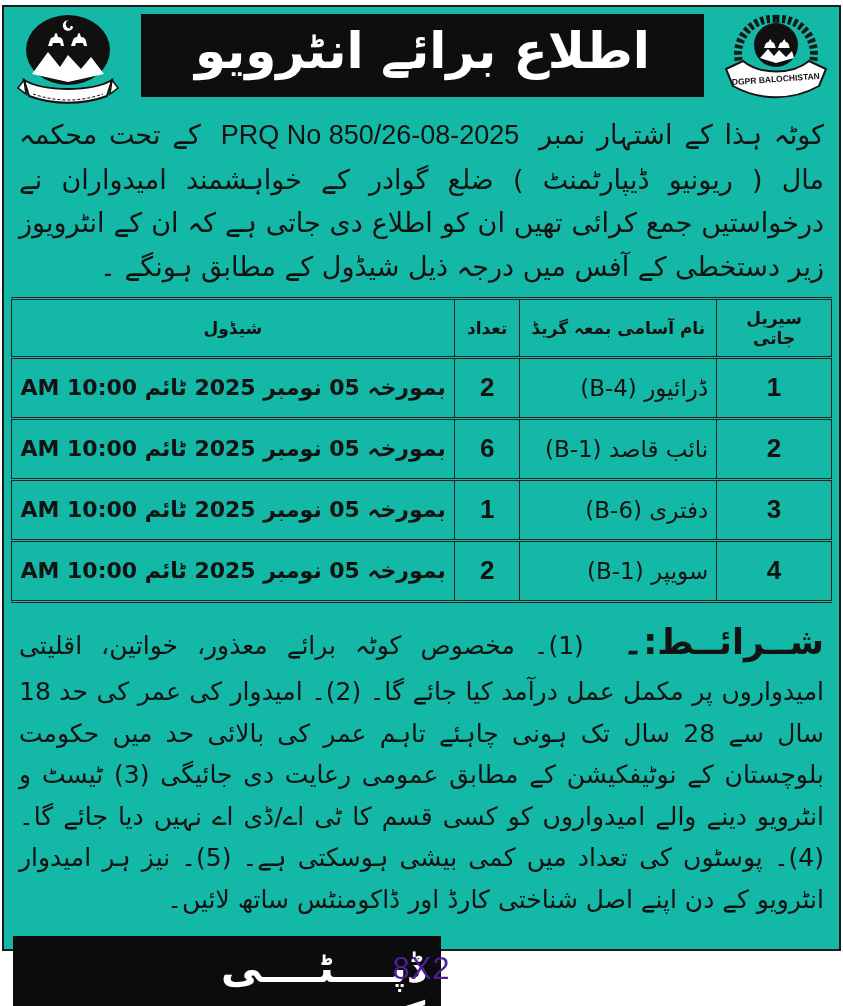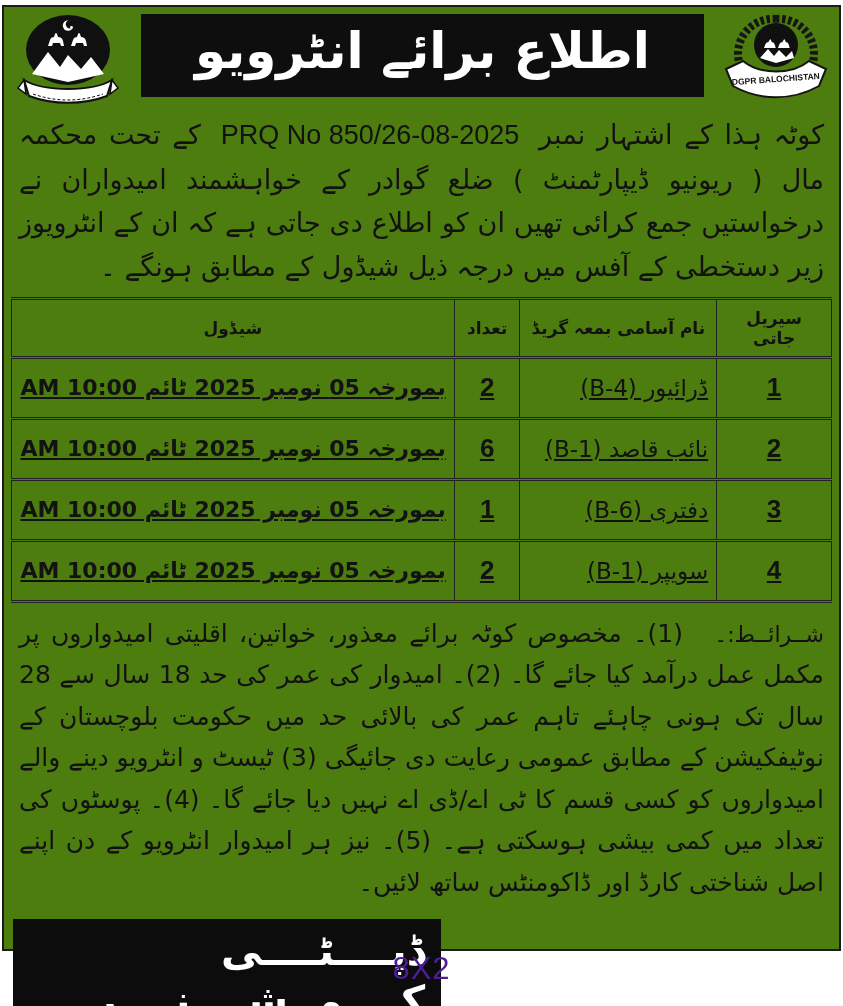--- a/index.html
+++ b/index.html
@@ -1,43 +1,43 @@
 <!DOCTYPE html>
 <html lang="ur"><head>
 <meta charset="utf-8">
 <style>
   html,body{margin:0;padding:0;background:#ffffff;}
   body{width:843px;height:1006px;overflow:hidden;font-family:"DejaVu Sans",sans-serif;color:#121212;}
   .page{width:843px;height:1006px;display:flex;flex-direction:column;}
   .ad{margin:5px 2px 0 2px;border:2px solid #1b1b1b;height:946px;box-sizing:border-box;
-      display:flex;flex-direction:column;background:#4d7c0f;padding:3px 3px 0 3px;}
+      display:flex;flex-direction:column;background:#14b8a6;padding:3px 3px 0 3px;}
   
   .hdr{display:flex;align-items:flex-start;height:95px;padding:2px 4px;box-sizing:border-box;}
   .title-box{flex:1;background:#0e0e0e;height:83px;margin:2px 16px 0 16px;display:flex;
       align-items:center;justify-content:center;}
   .title-box span{color:#fff;font-size:50px;font-weight:bold;direction:rtl;line-height:1;
       padding-bottom:10px;}
   
   .intro{direction:rtl;text-align:justify;font-size:27px;line-height:1.62;padding:8px 12px 2px 12px;margin:0;}
   .latin-bold{font-family:"Liberation Sans",sans-serif;font-weight:normal;font-size:27px;margin:0 8px;
       display:inline-block;direction:ltr;unicode-bidi:embed;}
   
   table.sched{direction:rtl;width:calc(100% - 8px);margin:6px 4px 0 4px;border-collapse:collapse;
       table-layout:fixed;}
   table.sched th,table.sched td{border-left:1px solid #222;border-right:1px solid #222;
       border-top:3px double #222;border-bottom:3px double #222;padding:6px 8px;}
   table.sched th{font-size:17px;font-weight:bold;text-align:center;height:44px;}
-  table.sched td{height:46px;text-decoration:underline;}
+  table.sched td{height:46px;}
   .c-serial{width:14%;} .c-post{width:24%;} .c-count{width:8%;} .c-sched{width:54%;}
   td.num{font-family:"Liberation Sans",sans-serif;font-weight:bold;font-size:26px;text-align:center;}
   td.post{font-size:23px;}
   td.sched{font-size:22px;font-weight:bold;text-align:right;padding-right:14px;}
   
   .cond{direction:rtl;text-align:justify;font-size:25px;line-height:1.66;padding:10px 12px 0 12px;margin:0;}
-  .cond b.lbl{font-size:22px;font-weight:normal;margin-left:20px;}
+  .cond b.lbl{font-size:35px;font-weight:bold;margin-left:20px;}
   
   .sig-row{display:flex;align-items:flex-end;justify-content:space-between;padding:0 6px;margin-top:16px;}
   .sig-box{width:428px;background:#0c0c0c;color:#fff;direction:rtl;padding:8px 16px 10px 16px;
       box-sizing:border-box;}
   .sig-box .l1{font-size:41px;font-weight:bold;line-height:1.2;}
   
   .size-label{text-align:center;font-family:"Liberation Sans",sans-serif;font-size:31px;
       color:#4c1d95;margin-top:0;letter-spacing:1px;}
   svg{display:block;}
 </style>

